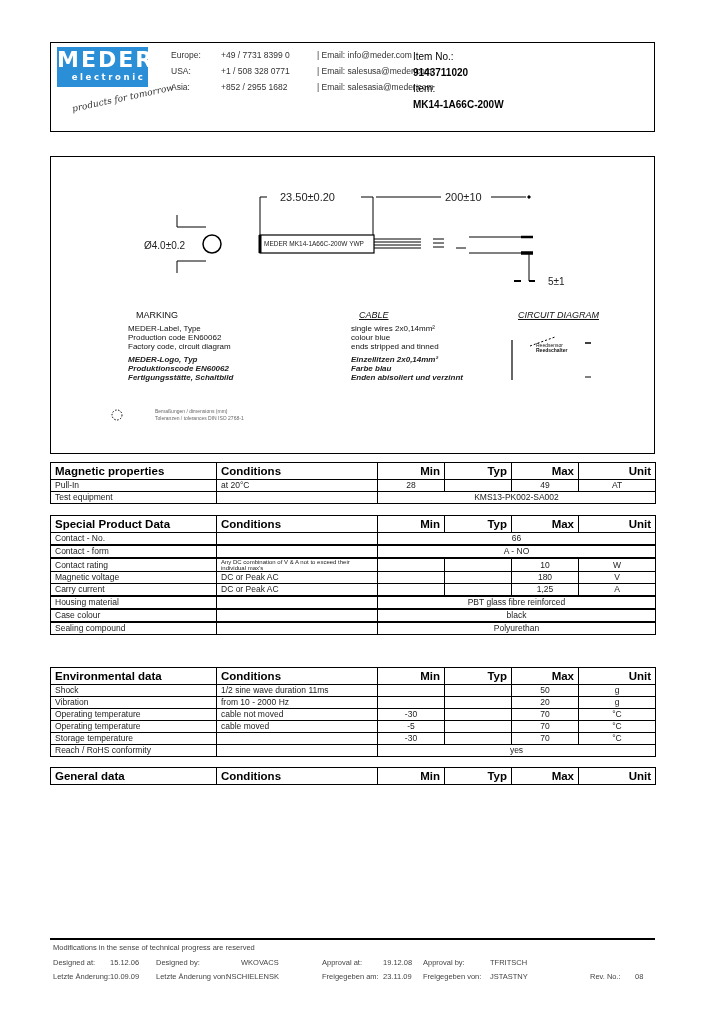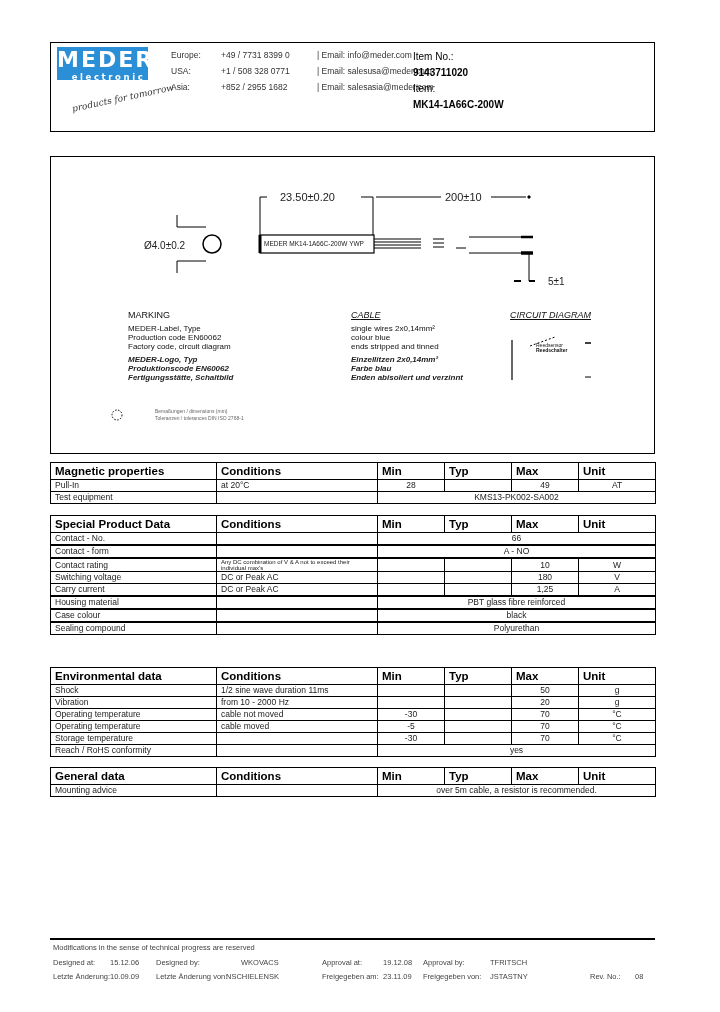--- a/index.html
+++ b/index.html
@@ -1,46 +1,46 @@
 <!DOCTYPE html>
 <html><head>
 <meta charset="utf-8">
 <style>
   * { box-sizing: border-box; margin: 0; padding: 0; }
   html, body { width: 720px; height: 1012px; background: #fff; overflow: hidden; }
   body { position: relative; font-family: "Liberation Sans", sans-serif; color: #000; }
 
   
   .header { position: absolute; left: 50px; top: 42px; width: 605px; height: 90px; border: 1.5px solid #000; }
-  .logo { position: absolute; left: 6px; top: 4px; width: 91px; height: 33px; background: #2b8fd8; color: #fff; text-align: center; }
+  .logo { position: absolute; left: 6px; top: 4px; width: 91px; height: 40px; background: #2b8fd8; color: #fff; text-align: center; }
   .logo .l1 { font-family: "DejaVu Sans", sans-serif; font-weight: bold; font-size: 22px; letter-spacing: 2px; line-height: 24px; margin-top: 1px; }
   .logo .l2 { font-family: "DejaVu Sans", sans-serif; font-weight: bold; font-size: 8.5px; letter-spacing: 2.6px; line-height: 10px; padding-left: 12px; }
   .slogan { position: absolute; left: 20px; top: 50px; font-family: "DejaVu Serif", serif; font-style: italic; font-size: 9px; color: #333; transform: rotate(-12deg); }
   .contacts { position: absolute; left: 120px; top: 5px; font-size: 8.5px; color: #333; }
   .contacts .row { height: 16px; line-height: 14px; display: flex; }
   .contacts .reg { width: 50px; }
   .contacts .ph { width: 96px; }
   .item { position: absolute; left: 362px; top: 6px; font-size: 10px; }
   .item div { line-height: 16px; height: 16px; }
   .item .b { font-weight: bold; }
 
   
   .drawing { position: absolute; left: 50px; top: 156px; width: 605px; height: 298px; border: 1.5px solid #000; }
   .drawing svg { position: absolute; left: 0; top: 0; }
   .dtext { position: absolute; font-size: 8px; line-height: 9px; color: #111; }
-  .dtext .title { font-size: 9px; margin-bottom: 4px; }
+  .dtext .title { font-size: 9px; margin-bottom: 4px; margin-left: 8px; }
   .dtext .u { text-decoration: underline; font-style: italic; }
   .dtext .it { font-style: italic; font-weight: bold; color: #222; }
   .dtext .gap { height: 4px; }
 
   
   table.spec { position: absolute; left: 50px; width: 605px; border-collapse: collapse; table-layout: fixed; }
   table.spec td, table.spec th { border: 1px solid #000; font-size: 8.5px; height: 12px; line-height: 11px; padding: 0 4px; color: #222; white-space: nowrap; overflow: hidden; }
   table.spec th { font-size: 11.5px; font-weight: bold; height: 17px; text-align: left; color: #000; border-width: 1.5px; }
-  table.spec th.c { text-align: left; }
+  table.spec th.c { text-align: right; }
   table.spec td.c { text-align: center; }
   table.spec td.small { font-size: 6px; line-height: 6px; }
   table.spec tr.thick td { border-top: 2px solid #000; }
   table.spec { border: 1.5px solid #000; }
 
   
   .footer-line { position: absolute; left: 50px; top: 938px; width: 605px; height: 2px; background: #000; }
   .footer { position: absolute; left: 53px; top: 942px; font-size: 7.5px; color: #444; width: 600px; }
   .footer .note { height: 14px; line-height: 12px; }
   .footer .frow { position: relative; height: 14px; line-height: 14px; }
@@ -233,21 +233,21 @@
   </tr>
   <tr class="thick">
     <td>Contact rating</td>
     <td class="small" style="white-space:normal;">Any DC combination of V &amp; A not to exceed their individual max's</td>
     <td class="c"></td>
     <td class="c"></td>
     <td class="c">10</td>
     <td class="c">W</td>
   </tr>
   <tr>
-    <td>Switching voltage</td>
+    <td>Magnetic voltage</td>
     <td>DC or Peak AC</td>
     <td class="c"></td>
     <td class="c"></td>
     <td class="c">180</td>
     <td class="c">V</td>
   </tr>
   <tr>
     <td>Carry current</td>
     <td>DC or Peak AC</td>
     <td class="c"></td>
@@ -349,25 +349,20 @@
       <col style="width:77px">
     </colgroup>
   <tbody>
       <tr>
     <th>General data</th>
     <th>Conditions</th>
     <th class="c">Min</th>
     <th class="c">Typ</th>
     <th class="c">Max</th>
     <th class="c">Unit</th>
-  </tr>
-  <tr>
-    <td>Mounting advice</td>
-    <td></td>
-    <td class="c" colspan="4">over 5m cable, a resistor is recommended.</td>
   </tr>
 </tbody>
   </table>
 
 <div class="footer-line"></div>
 <div class="footer">
   <div class="note">Modifications in the sense of technical progress are reserved</div>
   <div class="frow">
     <span style="left:0">Designed at:</span>
     <span style="left:57px">15.12.06</span>

